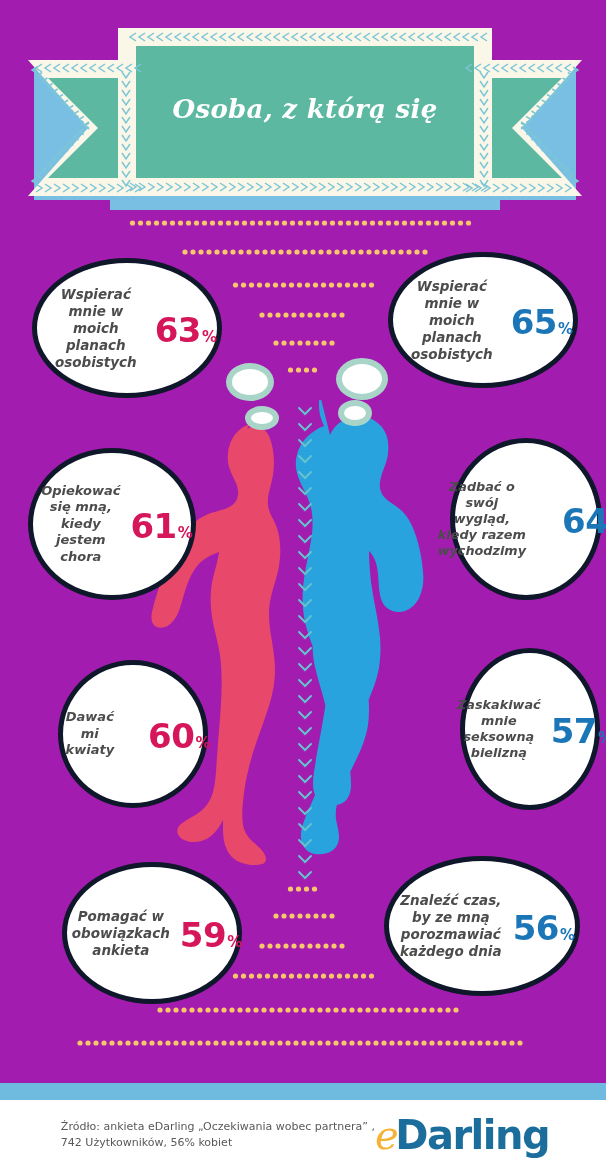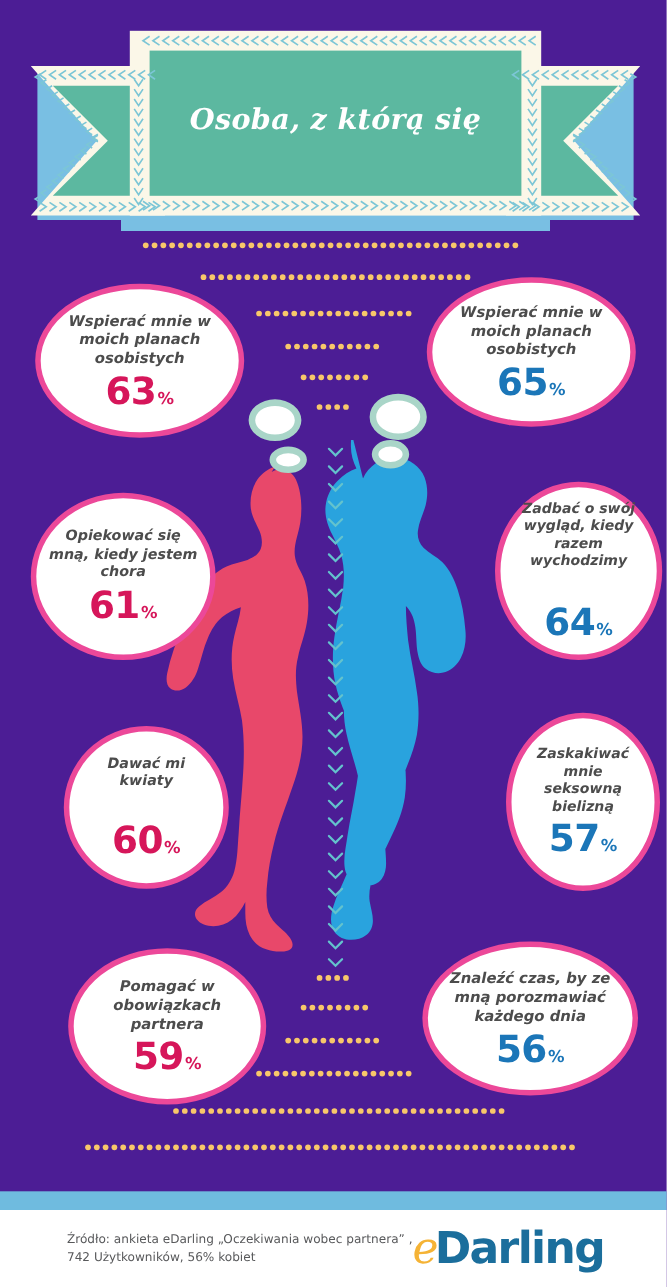--- a/index.html
+++ b/index.html
@@ -5,21 +5,21 @@
   * { box-sizing: border-box; margin: 0; padding: 0; }
   html, body {
     width: 610px; height: 1170px;
     font-family: "DejaVu Sans", sans-serif;
     background: #ffffff;
     overflow: hidden;
   }
   #page {
     position: relative;
     width: 606px; height: 1170px;
-    background: #4c1d95;
+    background: #a21caf;
     overflow: hidden;
   }
 
   
   #banner-area {
     position: absolute; left: 0; top: 0;
     width: 610px; height: 215px;
   }
   #banner-area svg { display: block; }
 
@@ -47,24 +47,24 @@
   #dots-top { top: 205px; }
   #dots-bottom { top: 880px; }
 
   
   #figures { position: absolute; left: 0; top: 400px; width: 610px; height: 480px; }
 
   
   .bubble {
     position: absolute;
     background: #ffffff;
-    border: 5px solid #ec4899;
+    border: 5px solid #0f172a;
     border-radius: 50%;
     display: flex;
-    flex-direction: column;
+    flex-direction: row;
     align-items: center;
     justify-content: center;
     text-align: center;
     z-index: 4;
   }
   .bubble .label {
     font-family: "DejaVu Sans", sans-serif;
     font-style: italic;
     font-weight: bold;
     font-size: 13px;
@@ -596,21 +596,21 @@
 
   <div class="bubble blue" id="b-57">
     <div class="label">Zaskakiwać mnie seksowną bielizną</div>
     <div class="valwrap">
       <span class="num">57</span>
       <span class="pct">%</span>
     </div>
   </div>
 
   <div class="bubble pink" id="b-59">
-    <div class="label">Pomagać w obowiązkach partnera</div>
+    <div class="label">Pomagać w obowiązkach ankieta</div>
     <div class="valwrap">
       <span class="num">59</span>
       <span class="pct">%</span>
     </div>
   </div>
 
   <div class="bubble blue" id="b-56">
     <div class="label">Znaleźć czas, by ze mną porozmawiać każdego dnia</div>
     <div class="valwrap">
       <span class="num">56</span>

